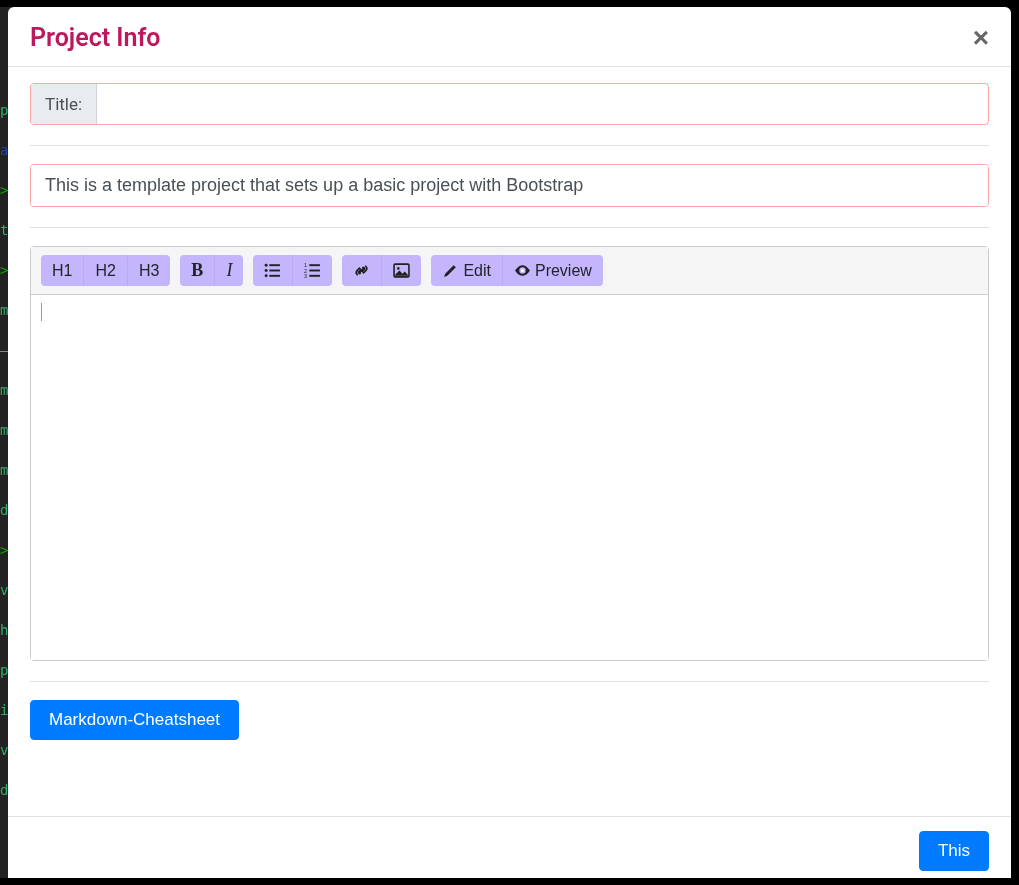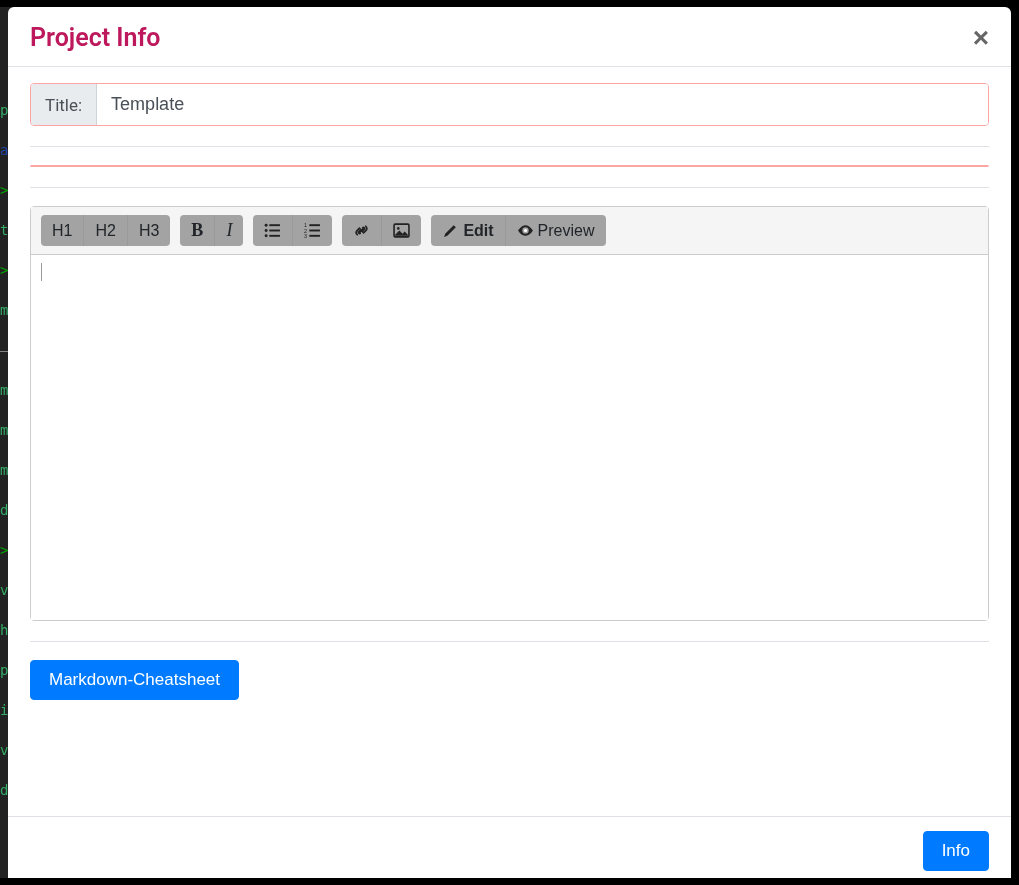--- a/index.html
+++ b/index.html
@@ -99,21 +99,21 @@
       display: flex;
       gap: 10px;
       align-items: center;
     }
     .btn-grp {
       display: flex;
       border-radius: 4px;
       overflow: hidden;
     }
     .btn-grp > button {
-      background: #a3a3a3;
+      background: #c4b5fd;
       border: none;
       padding: 4px 11px;
       font-size: 16px;
       color: #212529;
       cursor: pointer;
       display: flex; align-items: center; gap: 4px;
       height: 31px;
     }
     .btn-grp > button + button { border-left: 1px solid rgba(0,0,0,0.05); text-align: right;}
     .btn-grp > button.bold { font-weight:700; font-family: Georgia, serif; font-size:18px;}
@@ -187,26 +187,26 @@
     <div class="modal-title">Project Info</div>
     <button class="close-btn">
       <span>×</span>
     </button>
   </div>
 
   <div class="modal-body">
 
     <div class="input-group">
       <div class="input-group-text">Title:</div>
-      <input type="text" value="Template" style="">
     </div>
 
     <hr class="sep">
 
     <div class="input-group">
+      <input type="text" value="This is a template project that sets up a basic project with Bootstrap" style="">
     </div>
 
     <hr class="sep">
 
     <div class="editor">
       <div class="toolbar">
 
         <div class="btn-grp">
           <button>H1</button>
           <button>H2</button>
@@ -254,21 +254,21 @@
                 <path d="M2 12 l4 -4 3 3 2 -2 3 3 v1 H2z" fill="#222"></path>
               </svg>
           </button>
         </div>
 
         <div class="btn-grp">
           <button>
             <svg class="icon" viewBox="0 0 16 16">
                 <path d="M2 14l1-3 8-8 2 2-8 8-3 1z M10 3l3 3" fill="#222"></path>
               </svg>
-            <span style="font-weight:700;">Edit</span>
+            <span style="font-weight:400;">Edit</span>
           </button>
           <button>
             <svg class="icon" viewBox="0 0 16 16">
                 <path d="M8 3C4 3 1 8 1 8s3 5 7 5 7-5 7-5-3-5-7-5zm0 8a3 3 0 1 1 0-6 3 3 0 0 1 0 6z" fill="#222"></path>
                 <circle cx="8" cy="8" r="1.5" fill="#fff"></circle>
               </svg>
             <span style="font-weight:400;">Preview</span>
           </button>
         </div>
 
@@ -279,17 +279,17 @@
       </div>
     </div>
 
     <hr class="sep">
 
     <button class="btn btn-primary">Markdown-Cheatsheet</button>
 
   </div>
 
   <div class="modal-footer">
-    <button class="btn btn-primary">Info</button>
+    <button class="btn btn-primary">This</button>
   </div>
 </div>
 
 <div class="bot-strip"></div>
 
 </body></html>

